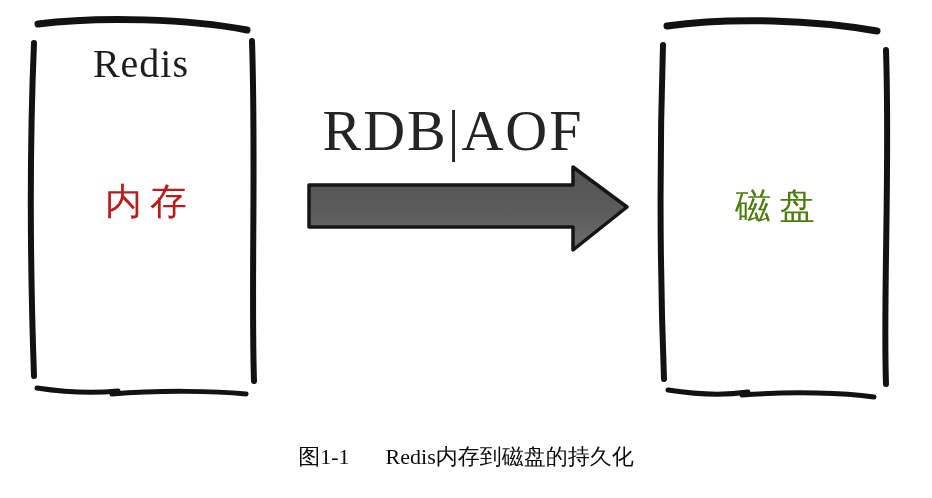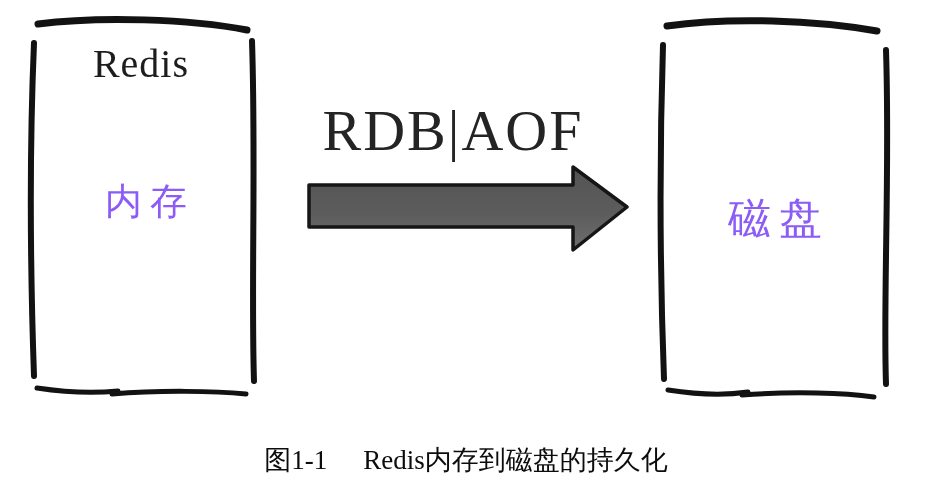--- a/index.html
+++ b/index.html
@@ -34,46 +34,46 @@
     top: 64px;
     font-size: 40px;
     font-family: "Liberation Serif", serif;
     letter-spacing: 1px;
   }
   .memory-label {
     left: 150px;
     top: 201px;
     font-size: 37px;
     font-family: "Liberation Serif", cursive, serif;
-    color: #8b5cf6;
+    color: #b91c1c;
     letter-spacing: 8px;
   }
   .disk-label {
     left: 779px;
-    top: 218px;
-    font-size: 43px;
+    top: 206px;
+    font-size: 36px;
     font-family: "Liberation Serif", cursive, serif;
-    color: #8b5cf6;
+    color: #4d7c0f;
     letter-spacing: 8px;
   }
   .arrow-label {
     left: 453px;
     top: 131px;
     font-size: 58px;
     font-family: "Liberation Serif", serif;
     color: #242424;
     letter-spacing: 2px;
   }
   .figure-caption {
     position: absolute;
     left: 0;
     top: 442px;
     width: 932px;
     text-align: center;
-    font-size: 27px;
+    font-size: 22px;
     color: #0c0c0c;
     font-family: "Liberation Serif", serif;
   }
   .figure-caption .fig-number {
     margin-right: 36px;
   }
 </style>
 </head>
 <body>
 

